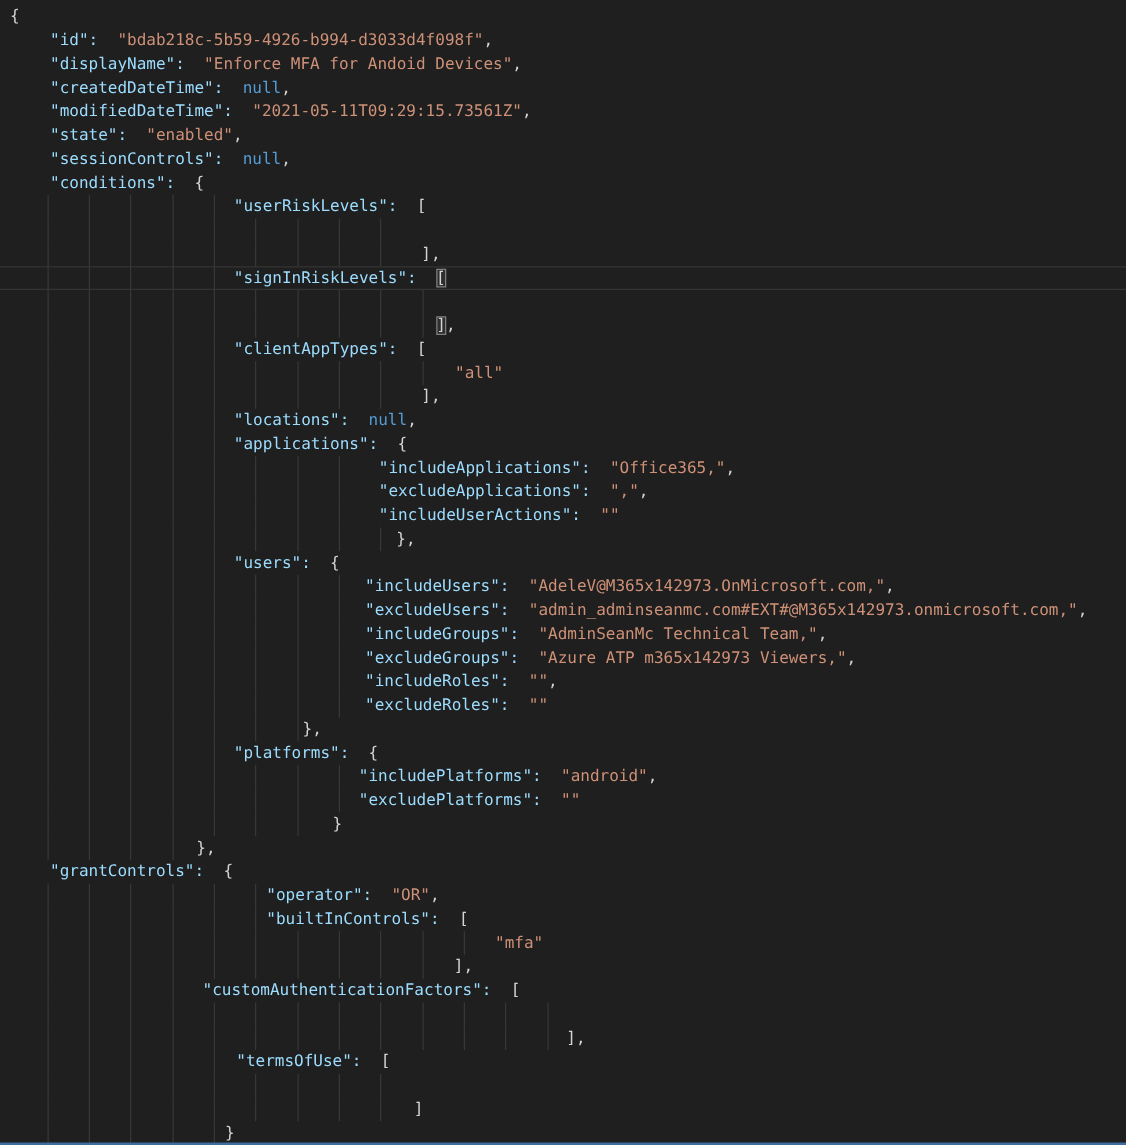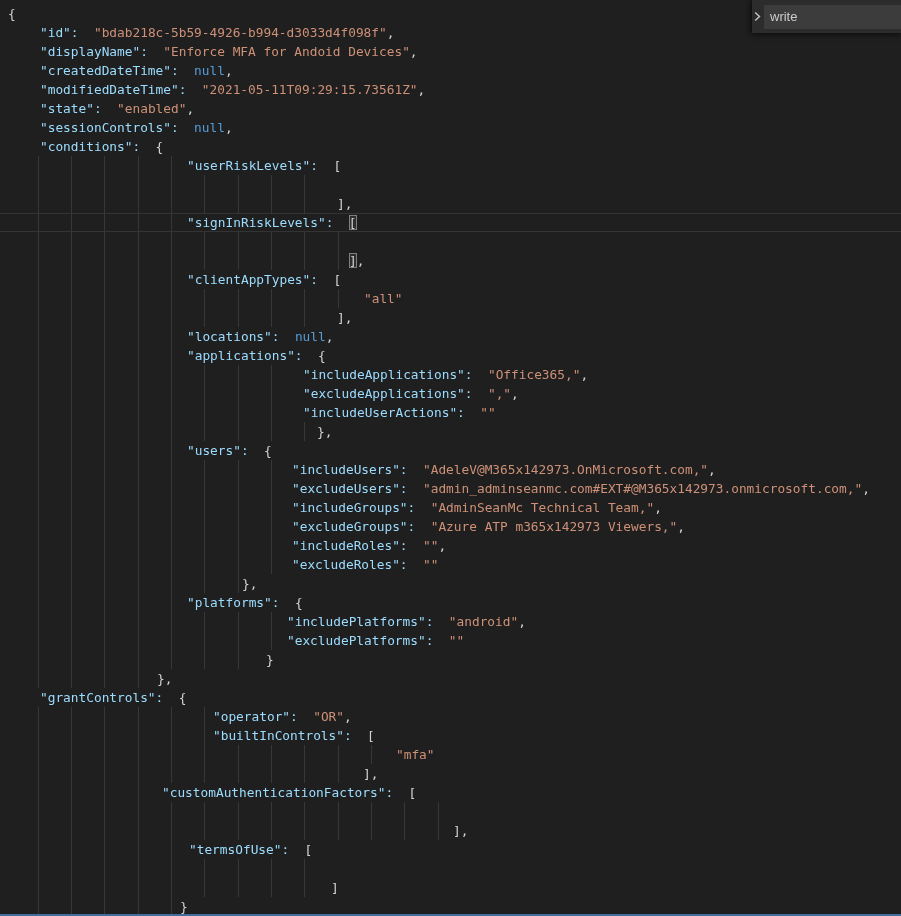--- a/index.html
+++ b/index.html
@@ -73,24 +73,16 @@
       <div class="line"><i class="guide" style="left: 38px;"></i><i class="guide" style="left: 71px;"></i><i class="guide" style="left: 104px;"></i><i class="guide" style="left: 138px;"></i><i class="guide" style="left: 171px;"></i><i class="guide" style="left: 204px;"></i><i class="guide" style="left: 238px;"></i><i class="guide" style="left: 271px;"></i><i class="guide" style="left: 304px;"></i><i class="guide" style="left: 338px;"></i><span class="txt" style="padding-left: 363px;"><span class="tk-p">],</span></span></div>
       <div class="line"><i class="guide" style="left: 38px;"></i><i class="guide" style="left: 71px;"></i><i class="guide" style="left: 104px;"></i><i class="guide" style="left: 138px;"></i><span class="txt" style="padding-left: 162px;"><span class="tk-k">"customAuthenticationFactors":</span><span class="tk-w">  </span><span class="tk-p">[</span></span></div>
       <div class="line"><i class="guide" style="left: 38px;"></i><i class="guide" style="left: 71px;"></i><i class="guide" style="left: 104px;"></i><i class="guide" style="left: 138px;"></i><i class="guide" style="left: 171px;"></i><i class="guide" style="left: 204px;"></i><i class="guide" style="left: 238px;"></i><i class="guide" style="left: 271px;"></i><i class="guide" style="left: 304px;"></i><i class="guide" style="left: 338px;"></i><i class="guide" style="left: 371px;"></i><i class="guide" style="left: 404px;"></i><i class="guide" style="left: 438px;"></i><span class="txt" style="padding-left: 0px;"></span></div>
       <div class="line"><i class="guide" style="left: 38px;"></i><i class="guide" style="left: 71px;"></i><i class="guide" style="left: 104px;"></i><i class="guide" style="left: 138px;"></i><i class="guide" style="left: 171px;"></i><i class="guide" style="left: 204px;"></i><i class="guide" style="left: 238px;"></i><i class="guide" style="left: 271px;"></i><i class="guide" style="left: 304px;"></i><i class="guide" style="left: 338px;"></i><i class="guide" style="left: 371px;"></i><i class="guide" style="left: 404px;"></i><i class="guide" style="left: 438px;"></i><span class="txt" style="padding-left: 453px;"><span class="tk-p">],</span></span></div>
       <div class="line"><i class="guide" style="left: 38px;"></i><i class="guide" style="left: 71px;"></i><i class="guide" style="left: 104px;"></i><i class="guide" style="left: 138px;"></i><i class="guide" style="left: 171px;"></i><span class="txt" style="padding-left: 189px;"><span class="tk-k">"termsOfUse":</span><span class="tk-w">  </span><span class="tk-p">[</span></span></div>
       <div class="line"><i class="guide" style="left: 38px;"></i><i class="guide" style="left: 71px;"></i><i class="guide" style="left: 104px;"></i><i class="guide" style="left: 138px;"></i><i class="guide" style="left: 171px;"></i><i class="guide" style="left: 204px;"></i><i class="guide" style="left: 238px;"></i><i class="guide" style="left: 271px;"></i><i class="guide" style="left: 304px;"></i><span class="txt" style="padding-left: 0px;"></span></div>
       <div class="line"><i class="guide" style="left: 38px;"></i><i class="guide" style="left: 71px;"></i><i class="guide" style="left: 104px;"></i><i class="guide" style="left: 138px;"></i><i class="guide" style="left: 171px;"></i><i class="guide" style="left: 204px;"></i><i class="guide" style="left: 238px;"></i><i class="guide" style="left: 271px;"></i><i class="guide" style="left: 304px;"></i><span class="txt" style="padding-left: 331px;"><span class="tk-p">]</span></span></div>
       <div class="line"><i class="guide" style="left: 38px;"></i><i class="guide" style="left: 71px;"></i><i class="guide" style="left: 104px;"></i><i class="guide" style="left: 138px;"></i><i class="guide" style="left: 171px;"></i><span class="txt" style="padding-left: 180px;"><span class="tk-p">}</span></span></div>
     </div>
 
-  <div class="find">
-    <span class="chev">
-      <svg width="11" height="11" viewBox="0 0 11 11">
-        <path d="M3.2 1.5 L7.5 5.5 L3.2 9.5" stroke="#c5c5c5" stroke-width="1.4" fill="none"></path>
-      </svg>
-    </span>
-    <input class="find-input" type="text" value="write" style="">
-  </div>
 
   <div class="bottom-accent"></div>
 
 </div>
 
 </body></html>

